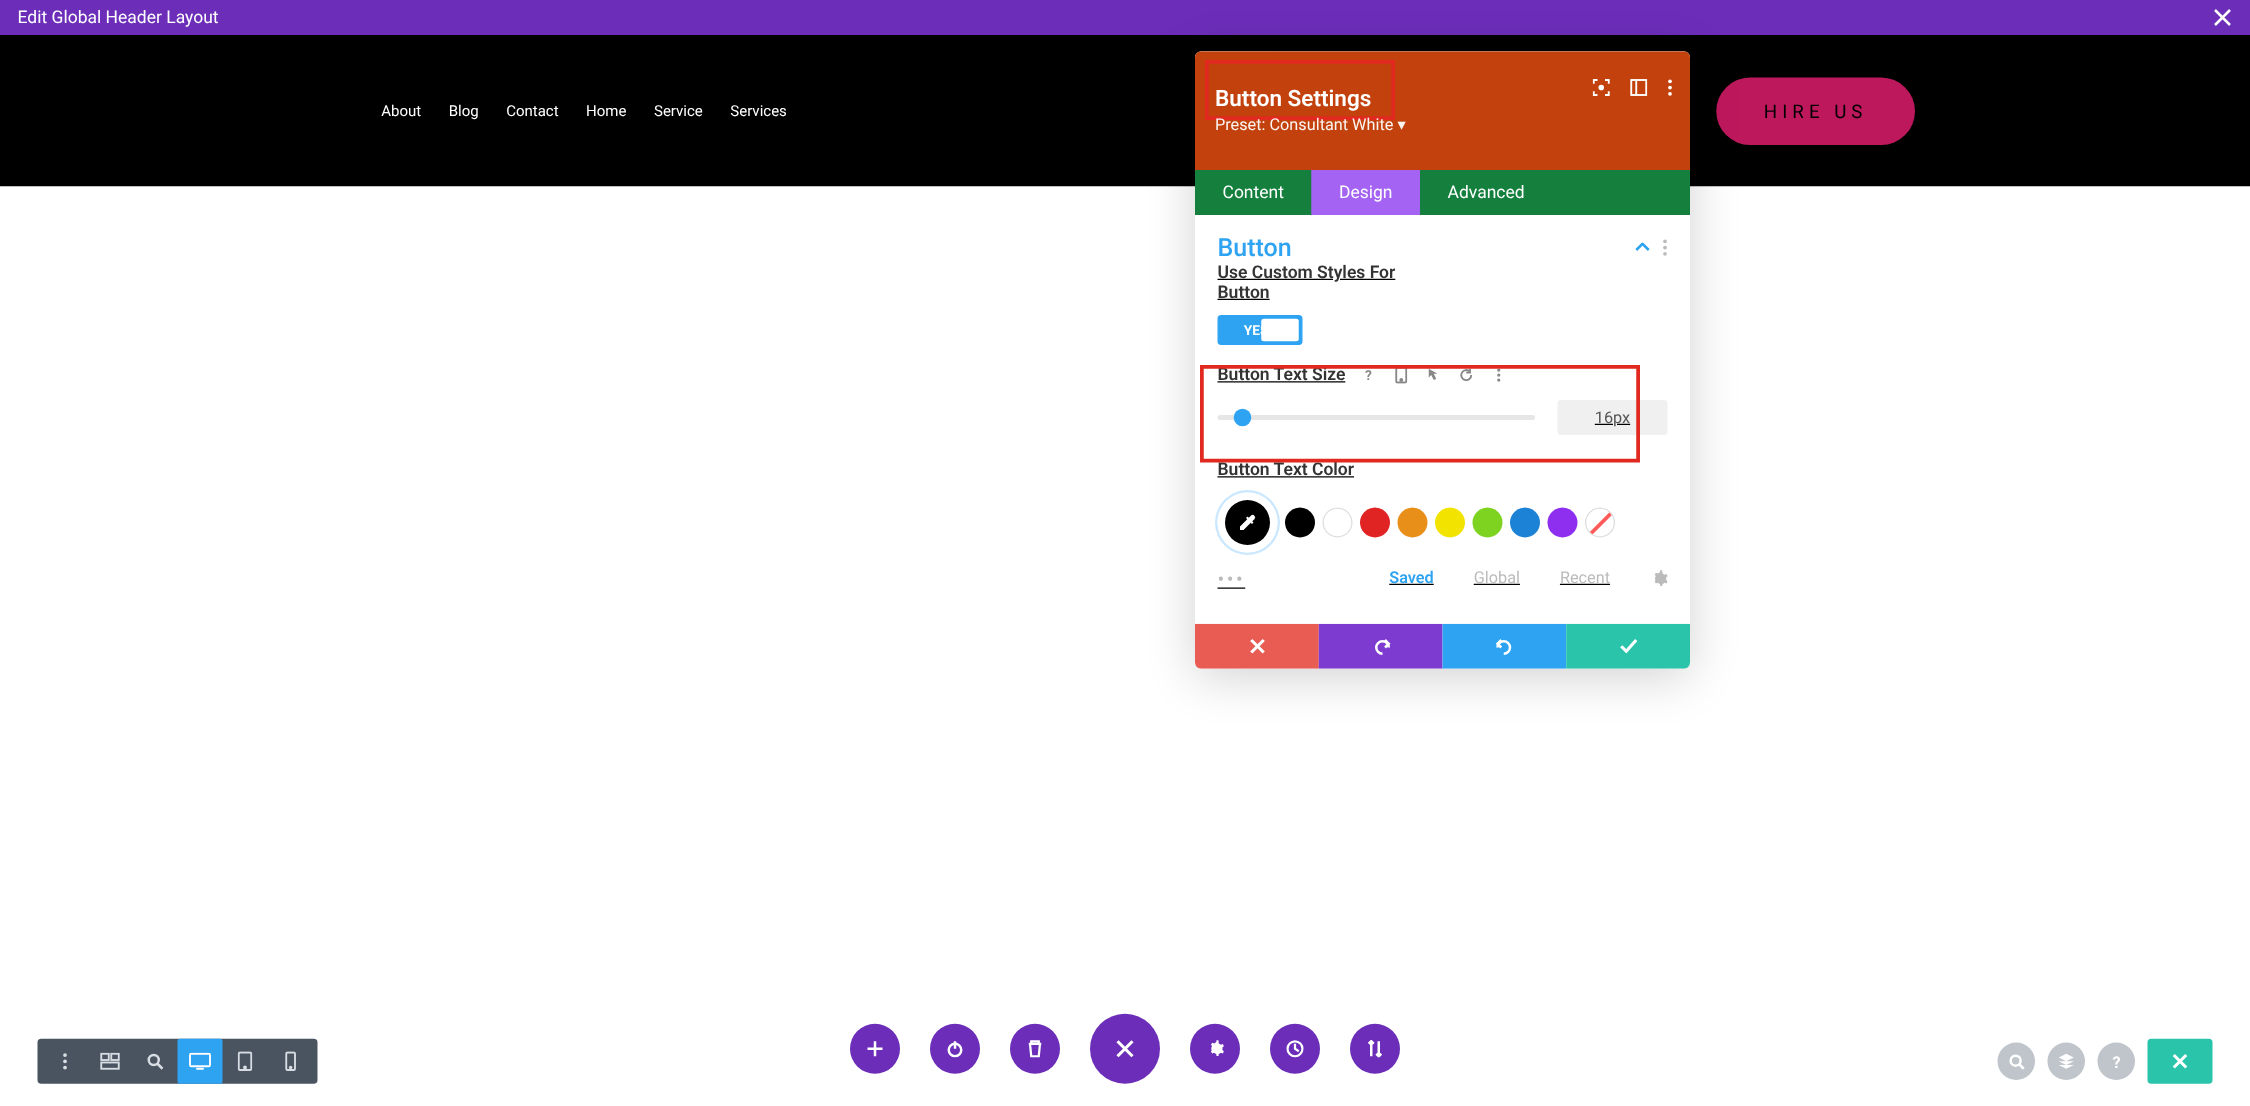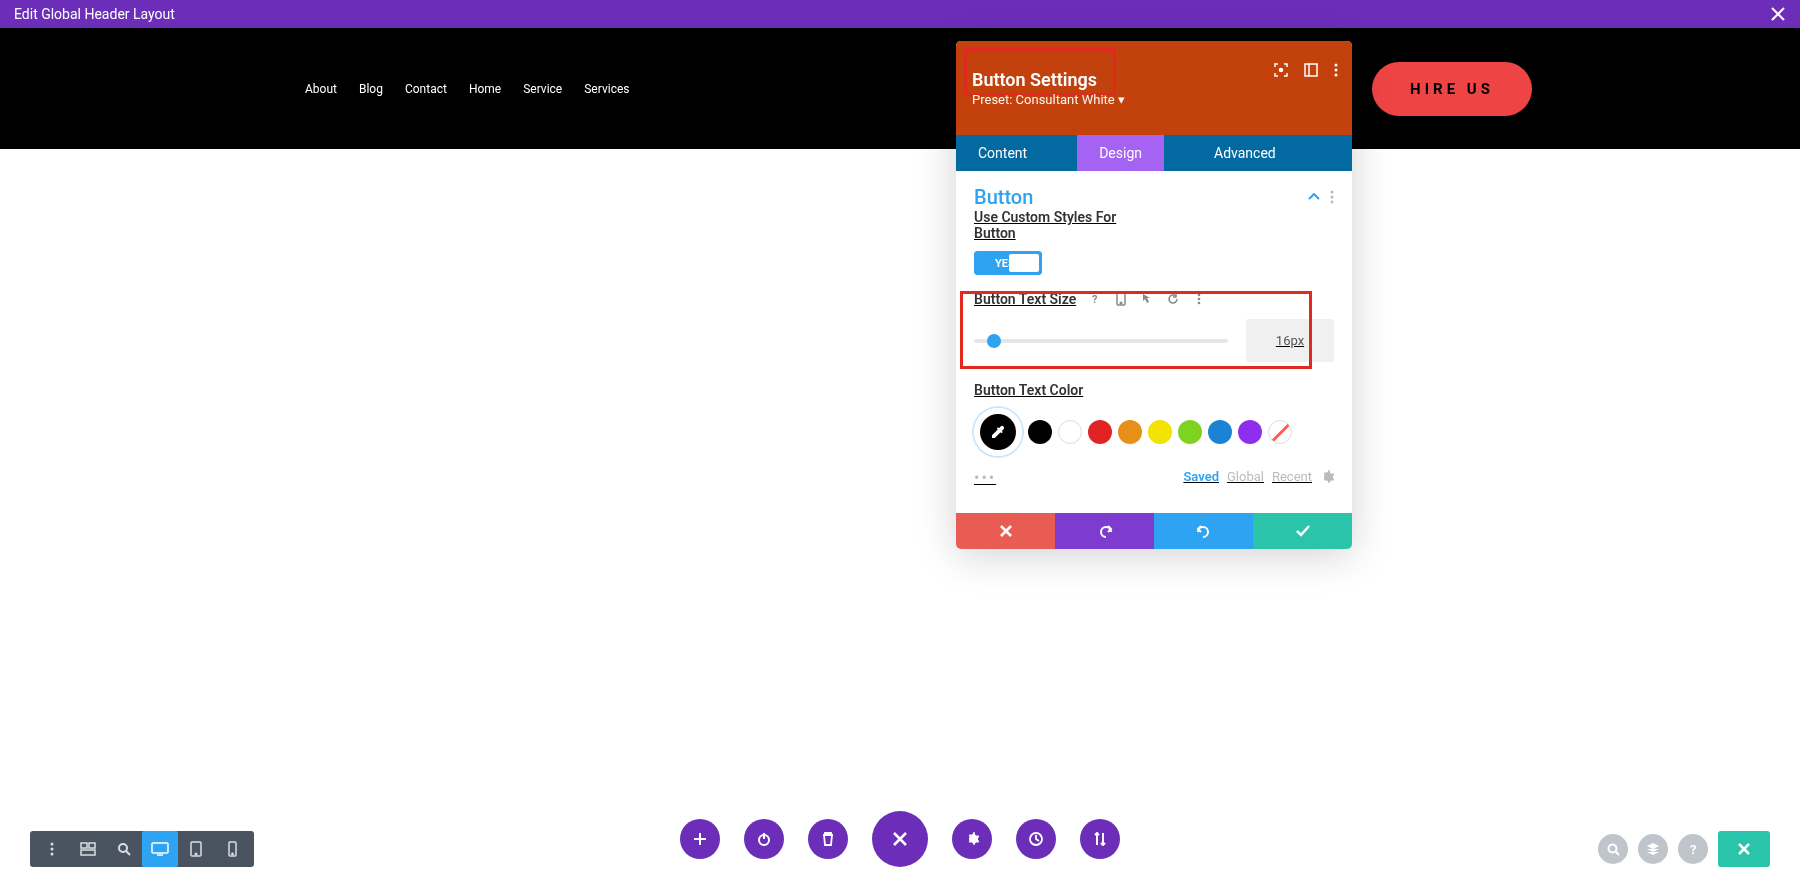--- a/index.html
+++ b/index.html
@@ -6,32 +6,32 @@
 body { width: 1800px; height: 885px; background: #fff; position: relative; overflow: hidden; }
 
 
 .topbar { height: 28px; background: #6c2eb9; display: flex; align-items: center; justify-content: space-between; padding: 0 14px; color: #fff; font-size: 14px; }
 .topbar-close { cursor: pointer; font-size: 20px; line-height: 1; }
 
 
 .blackhead { height: 121px; background: #000; display: flex; align-items: center; justify-content: center; position: relative; }
 .nav { display: flex; gap: 22px; position: absolute; left: 305px; top: 50%; transform: translateY(-50%); }
 .nav a { color: #fff; text-decoration: none; font-size: 12px; }
-.hireus { position: absolute; right: 268px; background: #ef4444; color: #000; font-weight: 700; letter-spacing: 4px; font-size: 15px; padding: 18px 38px; border-radius: 30px; border: none; cursor: pointer; }
+.hireus { position: absolute; right: 268px; background: #be185d; color: #000; font-weight: 400; letter-spacing: 4px; font-size: 15px; padding: 18px 38px; border-radius: 30px; border: none; cursor: pointer; }
 
 
 .panel { position: absolute; left: 956px; top: 41px; width: 396px; background: #fff; border-radius: 5px; box-shadow: 0 6px 40px rgba(0,0,0,0.18); overflow: hidden; }
 .panel-head { background: #c2410c; padding: 28px 16px; color: #fff; display: flex; align-items: center; position: relative; }
 .panel-head-title { font-size: 18px; font-weight: 600; }
 .panel-head-sub { font-size: 13px; opacity: .95; margin-top: 2px; }
 .panel-head-icons { position: absolute; right: 14px; top: 22px; display: flex; gap: 16px; align-items: center; }
 .panel-head-icons span { cursor: pointer; display: inline-flex; }
 .red-box1 { position: absolute; left: 8px; top: 7px; width: 152px; height: 48px; border: 3px solid #E1291F; pointer-events: none; }
 
-.tabs { display: flex; background: #0369a1; gap: 28px; }
+.tabs { display: flex; background: #15803d; }
 .tab { flex: 0 0 auto; padding: 10px 22px; color: #fff; font-size: 14px; cursor: pointer; }
 .tab.active { background: #A463F2; }
 
 .panel-body { padding: 14px 18px 10px; position: relative; background: #fff; }
 .section-head { display: flex; align-items: center; justify-content: space-between; }
 .section-title { color: #2ea3f2; font-size: 20px; font-weight: 500; }
 .section-icons { display: flex; gap: 10px; align-items: center; color: #999; }
 
 .field-label { font-weight: 600; font-size: 14px; color: #333; margin-bottom: 10px; }
 
@@ -41,35 +41,35 @@
 
 .field-row { margin-bottom: 16px; text-decoration: underline; }
 .textsize-head { display: flex; align-items: center; gap: 12px; }
 .textsize-label { font-weight: 600; font-size: 14px; color: #333; }
 .mini-icons { display: flex; gap: 12px; align-items: center; color: #888; }
 .mini-icons span { cursor: pointer; display: inline-flex; align-items: center; justify-content: center; width: 14px; height: 14px; }
 
 .slider-row { display: flex; align-items: center; gap: 18px; margin-top: 12px; }
 .slider { flex: 1; height: 4px; background: #e6e6e6; border-radius: 2px; position: relative; }
 .slider-thumb { position: absolute; left: 8%; top: 50%; transform: translate(-50%,-50%); width: 14px; height: 14px; background: #2ea3f2; border-radius: 50%; cursor: grab; }
-.slider-val { width: 88px; height: 43px; background: #f0f0f0; display: flex; align-items: center; justify-content: center; font-size: 13px; color: #555; border-radius: 3px; }
+.slider-val { width: 88px; height: 28px; background: #f0f0f0; display: flex; align-items: center; justify-content: center; font-size: 13px; color: #555; border-radius: 3px; }
 
 .red-box2 { position: absolute; left: 4px; top: 120px; width: 352px; height: 78px; border: 3px solid #E1291F; pointer-events: none; }
 
 
 .color-row { display: flex; align-items: center; gap: 6px; margin-top: 10px; }
 .picker-outer { width: 48px; height: 48px; border-radius: 50%; border: 5px solid #fff; box-shadow: 0 0 0 2px #cbe8ff; display: flex; align-items: center; justify-content: center; }
 .picker-inner { width: 36px; height: 36px; border-radius: 50%; background: #000; display: flex; align-items: center; justify-content: center; }
 .swatch { width: 24px; height: 24px; border-radius: 50%; cursor: pointer; }
 .swatch.nocolor { background: #fff; border: 1px solid #ddd; position: relative; overflow: hidden; }
 .swatch.nocolor::after { content: ""; position: absolute; left: -4px; top: 10px; width: 32px; height: 3px; background: #ff5a5a; transform: rotate(-45deg); }
 
 .dots3 { color: #bbb; font-size: 16px; letter-spacing: 2px; margin-top: 6px; }
 
-.color-tabs { display: flex; gap: 8px; justify-content: flex-end; align-items: center; font-size: 13px; margin-top: 4px; }
+.color-tabs { display: flex; gap: 32px; justify-content: flex-end; align-items: center; font-size: 13px; margin-top: 4px; }
 .ctab { color: #bbb; cursor: pointer; }
 .ctab.active { color: #2ea3f2; font-weight: 600; }
 .gear-mini { color: #bbb; }
 
 
 .panel-foot { display: flex; height: 36px; }
 .pf { flex: 1; display: flex; align-items: center; justify-content: center; color: #fff; cursor: pointer; }
 .pf.red { background: #e85c53; }
 .pf.purple { background: #7e3bd0; }
 .pf.blue { background: #2ea3f2; }

